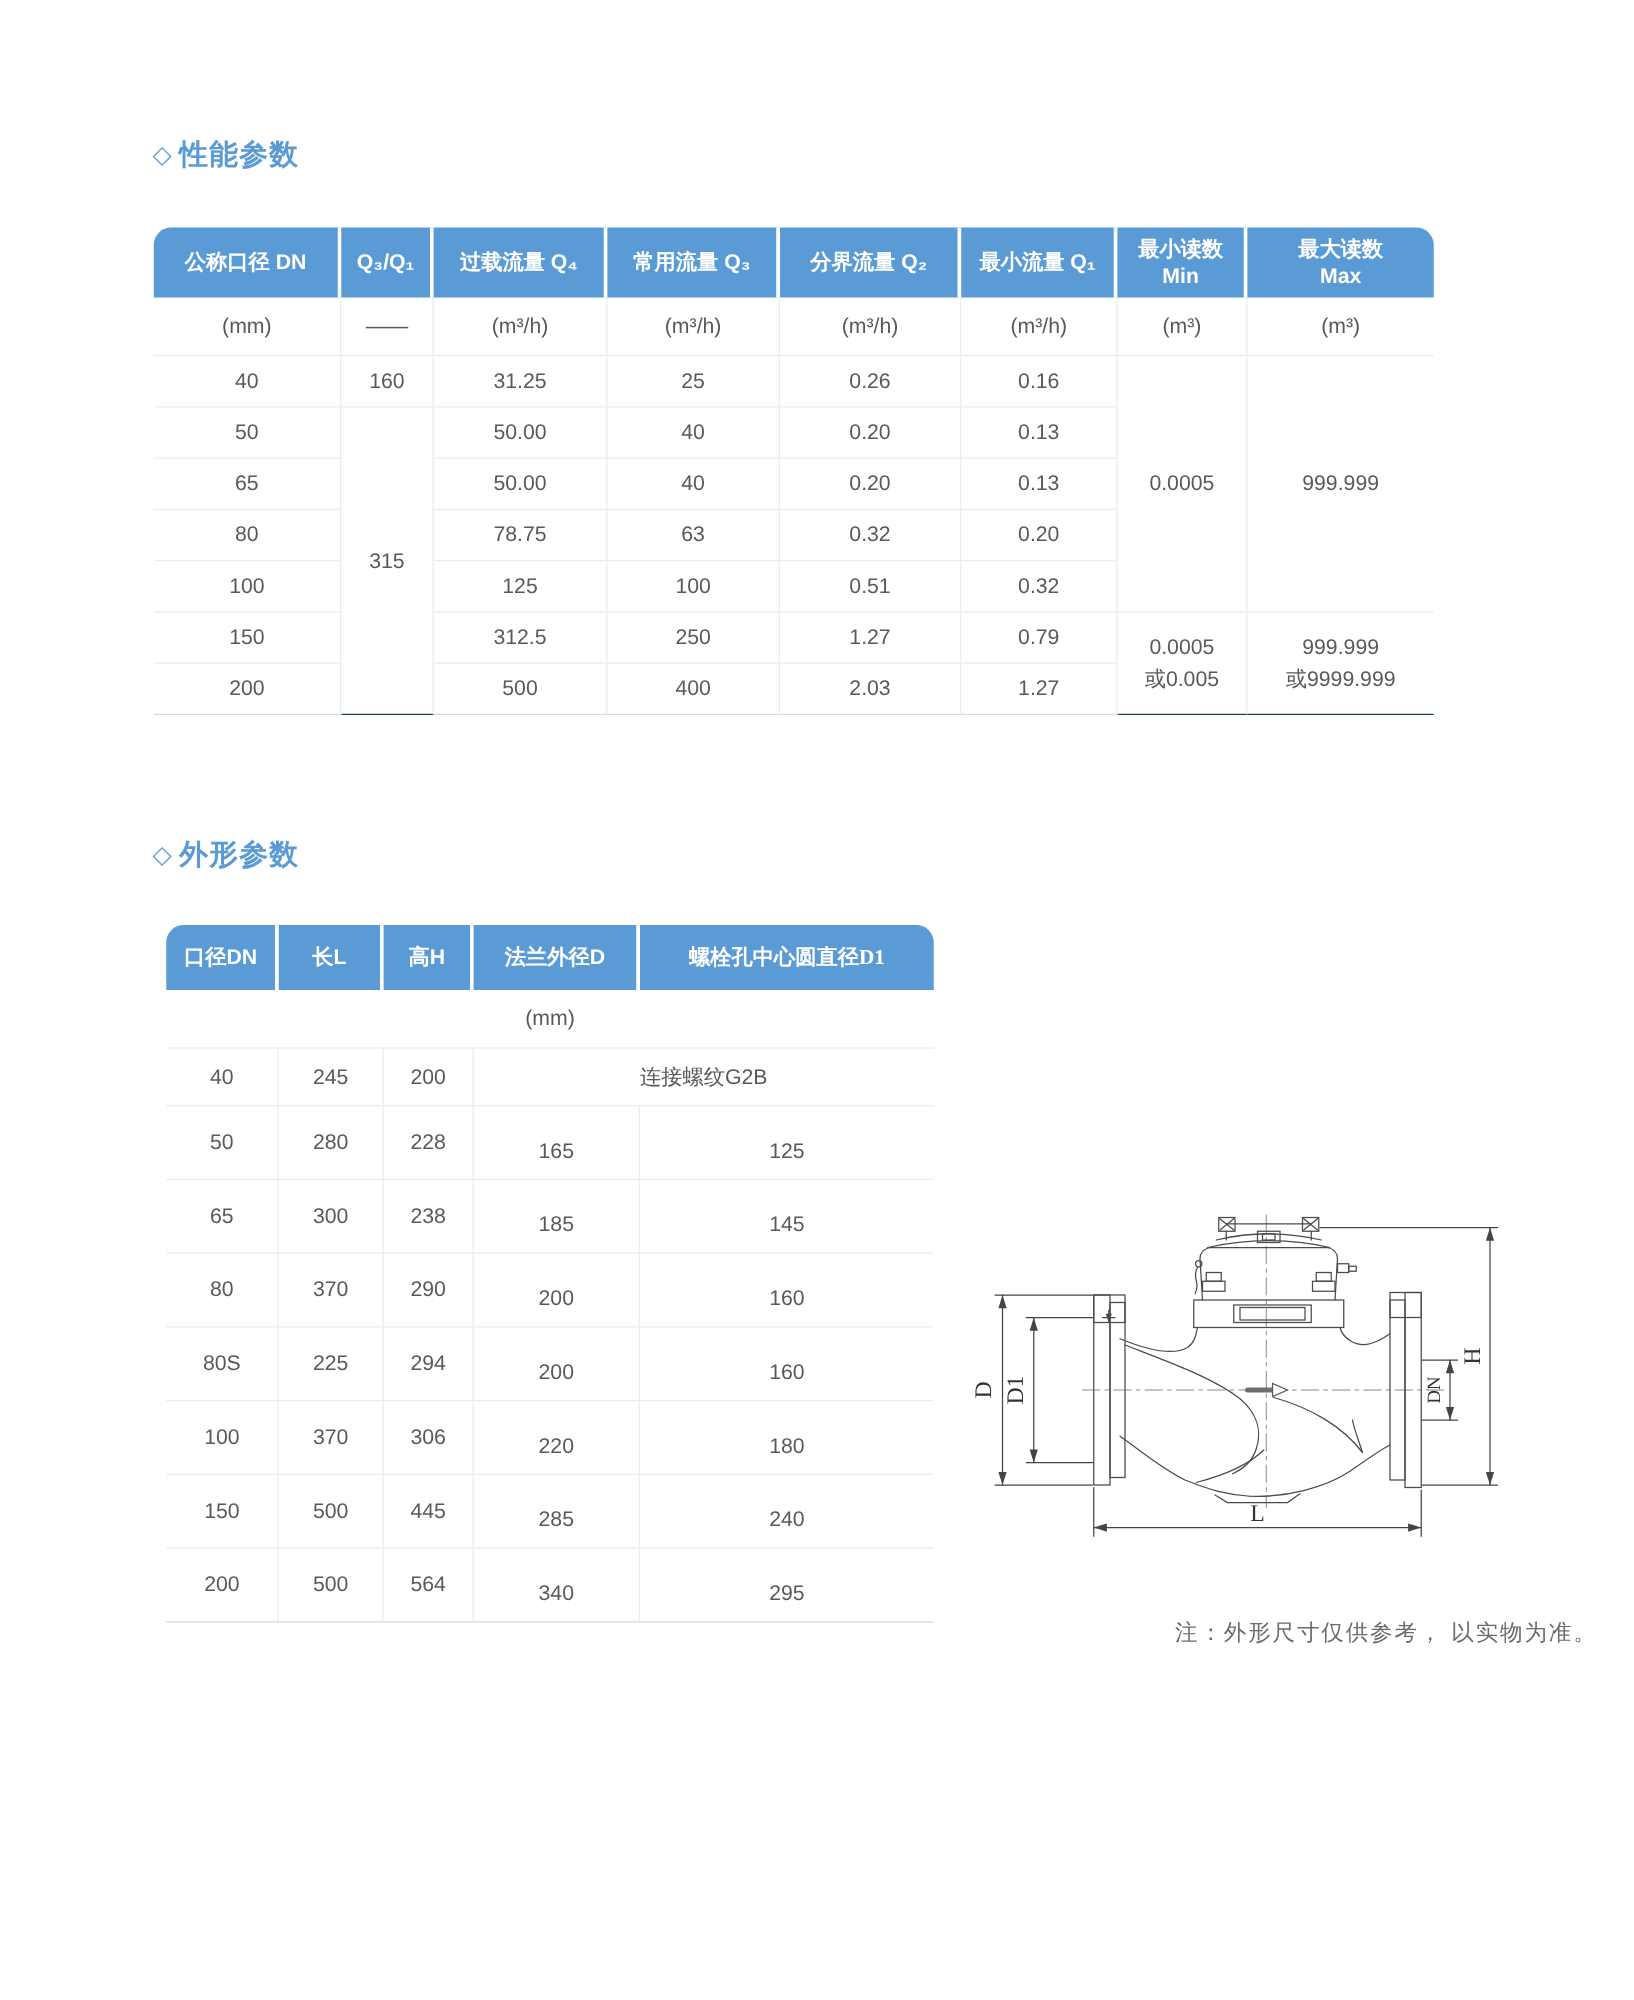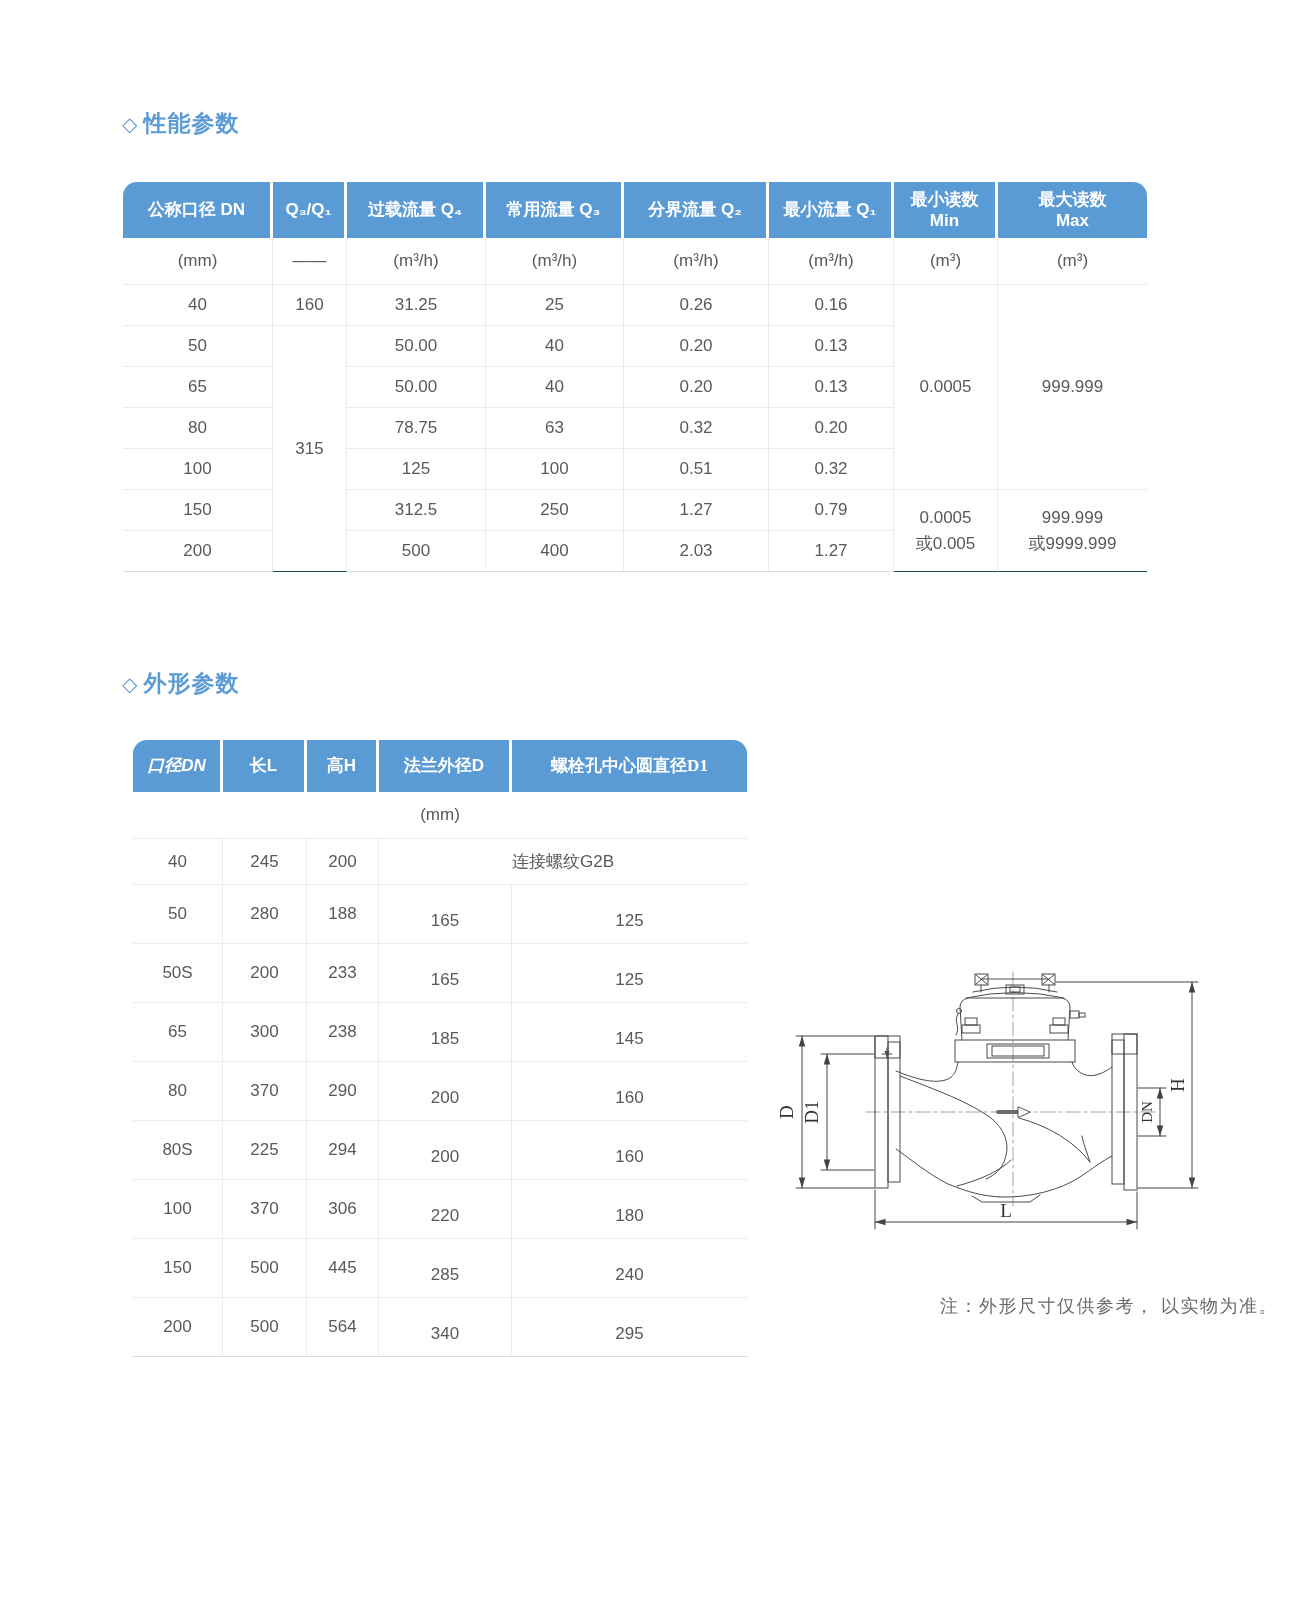--- a/index.html
+++ b/index.html
@@ -20,21 +20,21 @@
   .t1 th{height:56px;}
   .t1 th:first-child{border-top-left-radius:14px;}
   .t1 th:last-child{border-top-right-radius:14px;margin-left:32px;}
   .t1 .units td{height:46px;}
   .t1 tbody td{height:40px;}
   .t1 tbody tr:last-child td{border-bottom:1px solid #d9d9d9;}
   .two-line div{line-height:1.5;}
 
   .t2{position:absolute;left:133px;top:740px;width:614px;}
   .t2 th{height:52px;}
-  .t2 th:first-child{border-top-left-radius:14px;font-style:italic;}
+  .t2 th:first-child{border-top-left-radius:14px;}
   .t2 th:last-child{border-top-right-radius:14px;font-family:Liberation Serif, serif;}
   .t2 .units td{height:46px;}
   .t2 tbody td{height:45px;}
   .t2 tbody tr:last-child td{border-bottom:1px solid #d9d9d9;}
   .t2 td.low{padding-top:13px;}
 
   .drawing{position:absolute;left:760px;top:928px;width:460px;height:322px;}
   .drawing svg{display:block;}
   .note{position:absolute;left:940px;top:1294px;font-size:18px;color:#6b6b6b;letter-spacing:1.5px;}
 
@@ -194,28 +194,21 @@
     <tbody>
       <tr>
         <td>40</td>
         <td>245</td>
         <td>200</td>
         <td colspan="2" class="no-r">连接螺纹G2B</td>
       </tr>
       <tr>
         <td>50</td>
         <td>280</td>
-        <td>188</td>
-        <td class="low">165</td>
-        <td class="low no-r">125</td>
-      </tr>
-      <tr>
-        <td>50S</td>
-        <td>200</td>
-        <td>233</td>
+        <td>228</td>
         <td class="low">165</td>
         <td class="low no-r">125</td>
       </tr>
       <tr>
         <td>65</td>
         <td>300</td>
         <td>238</td>
         <td class="low">185</td>
         <td class="low no-r">145</td>
       </tr>

